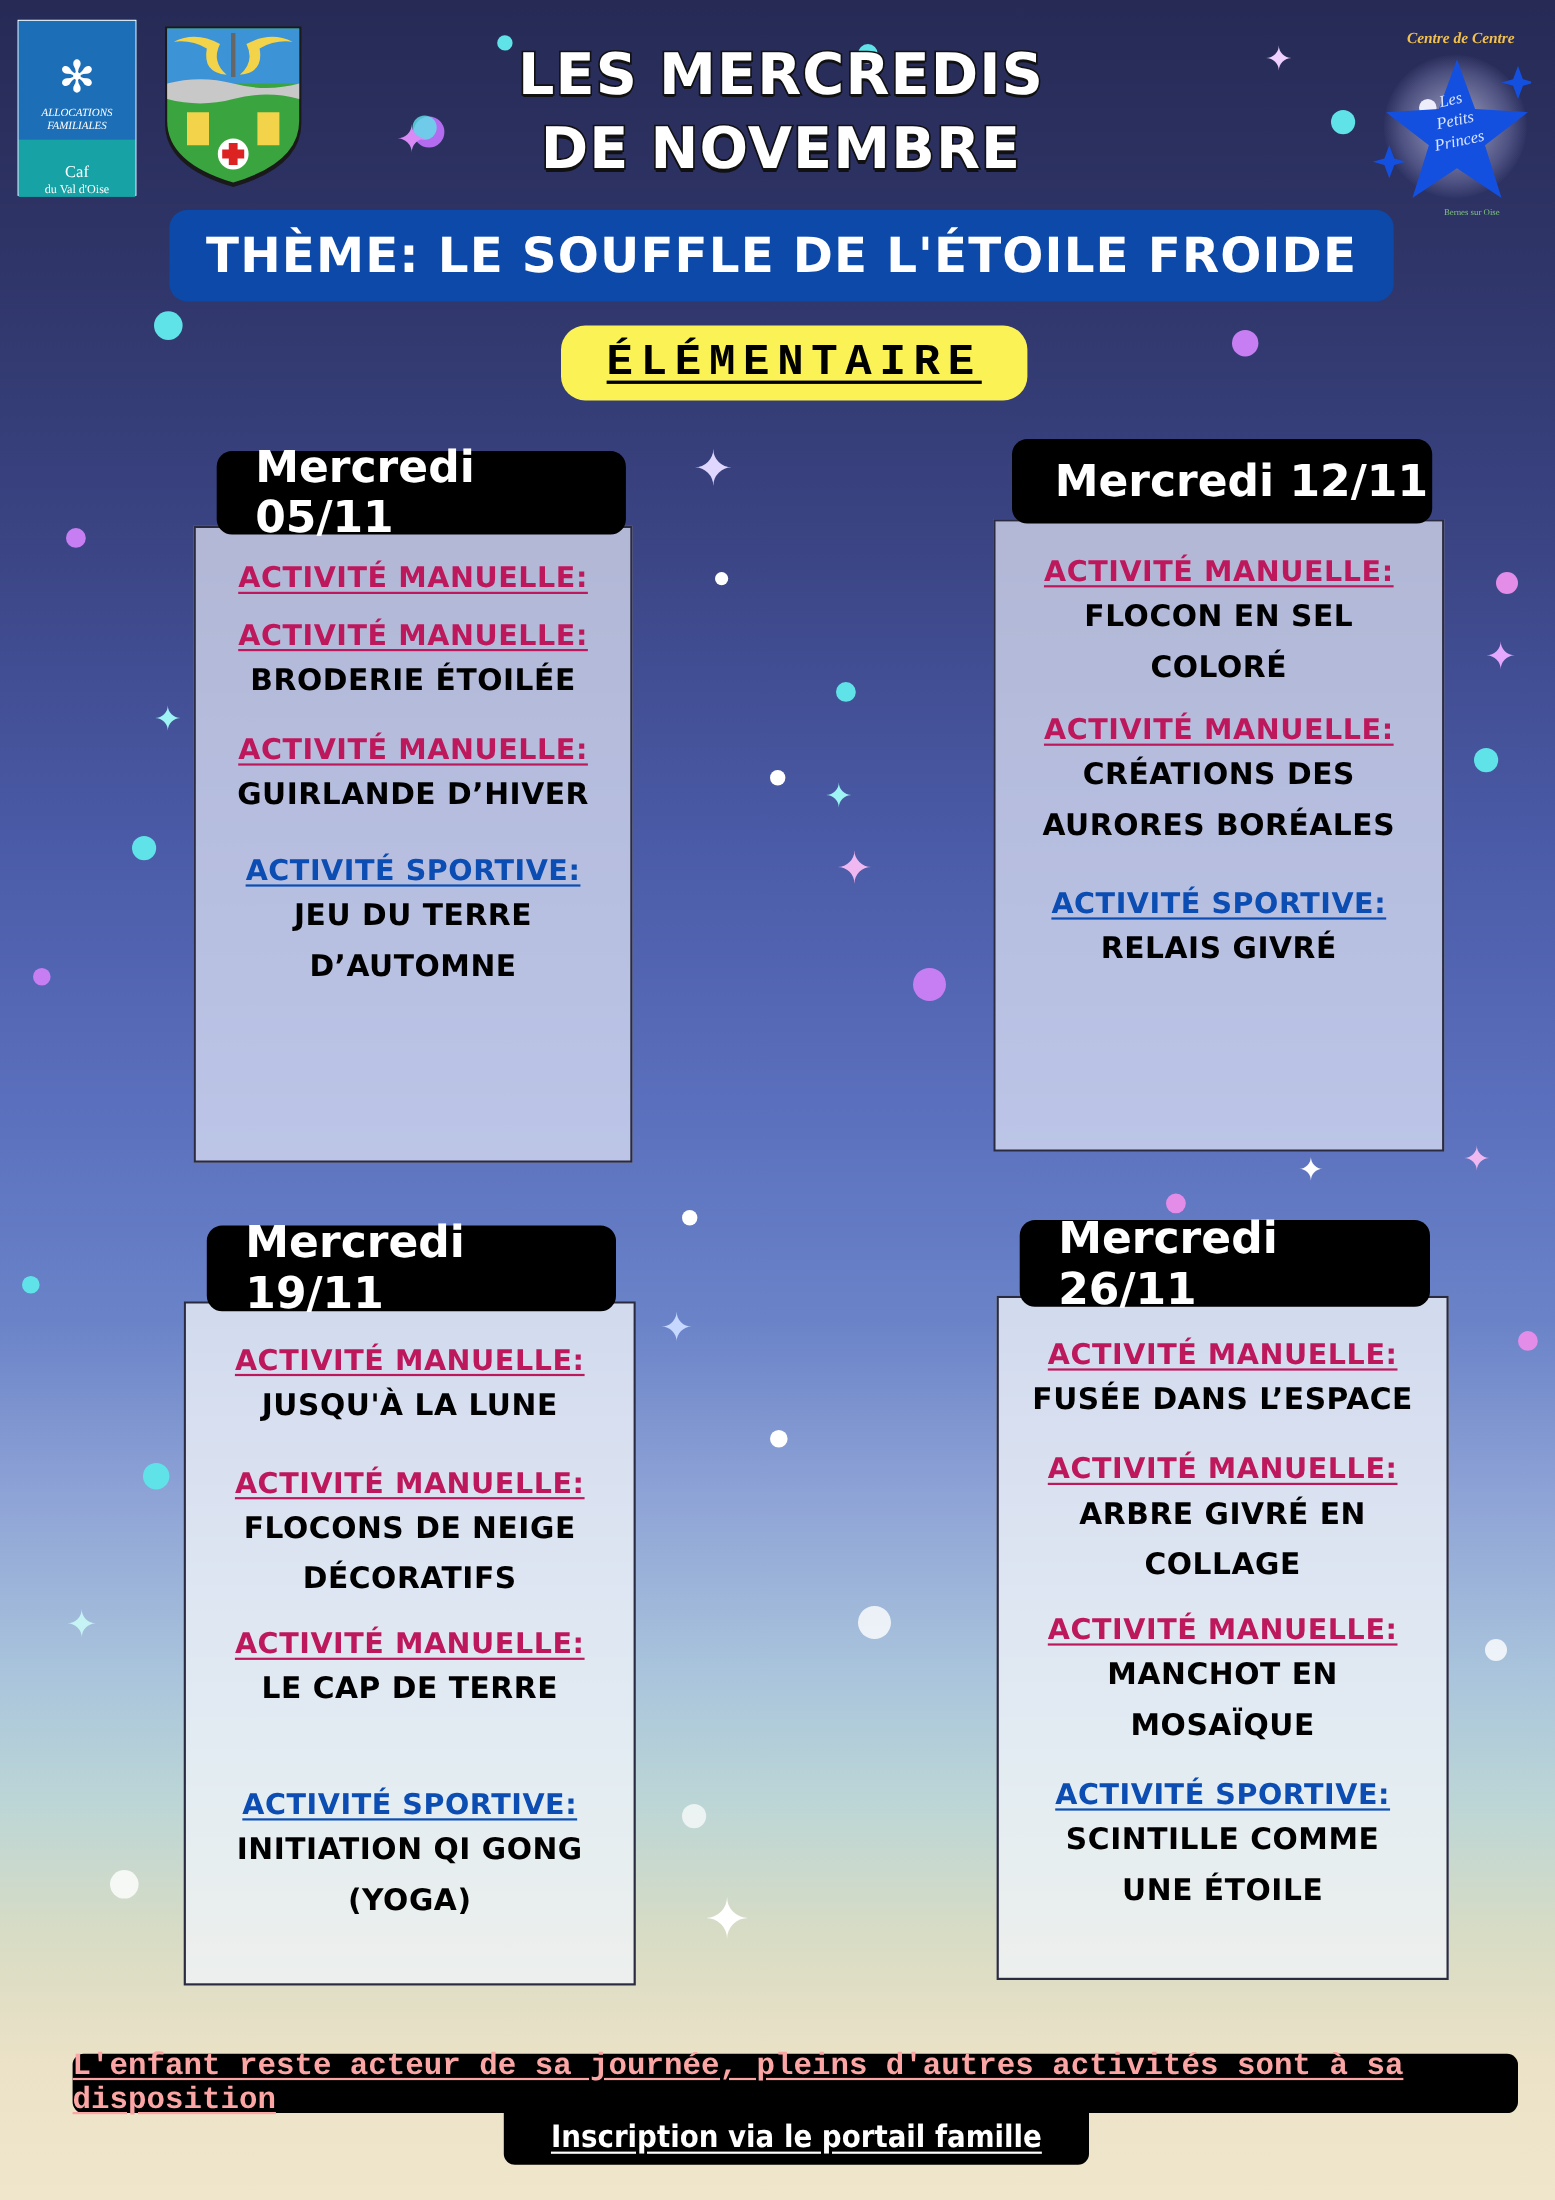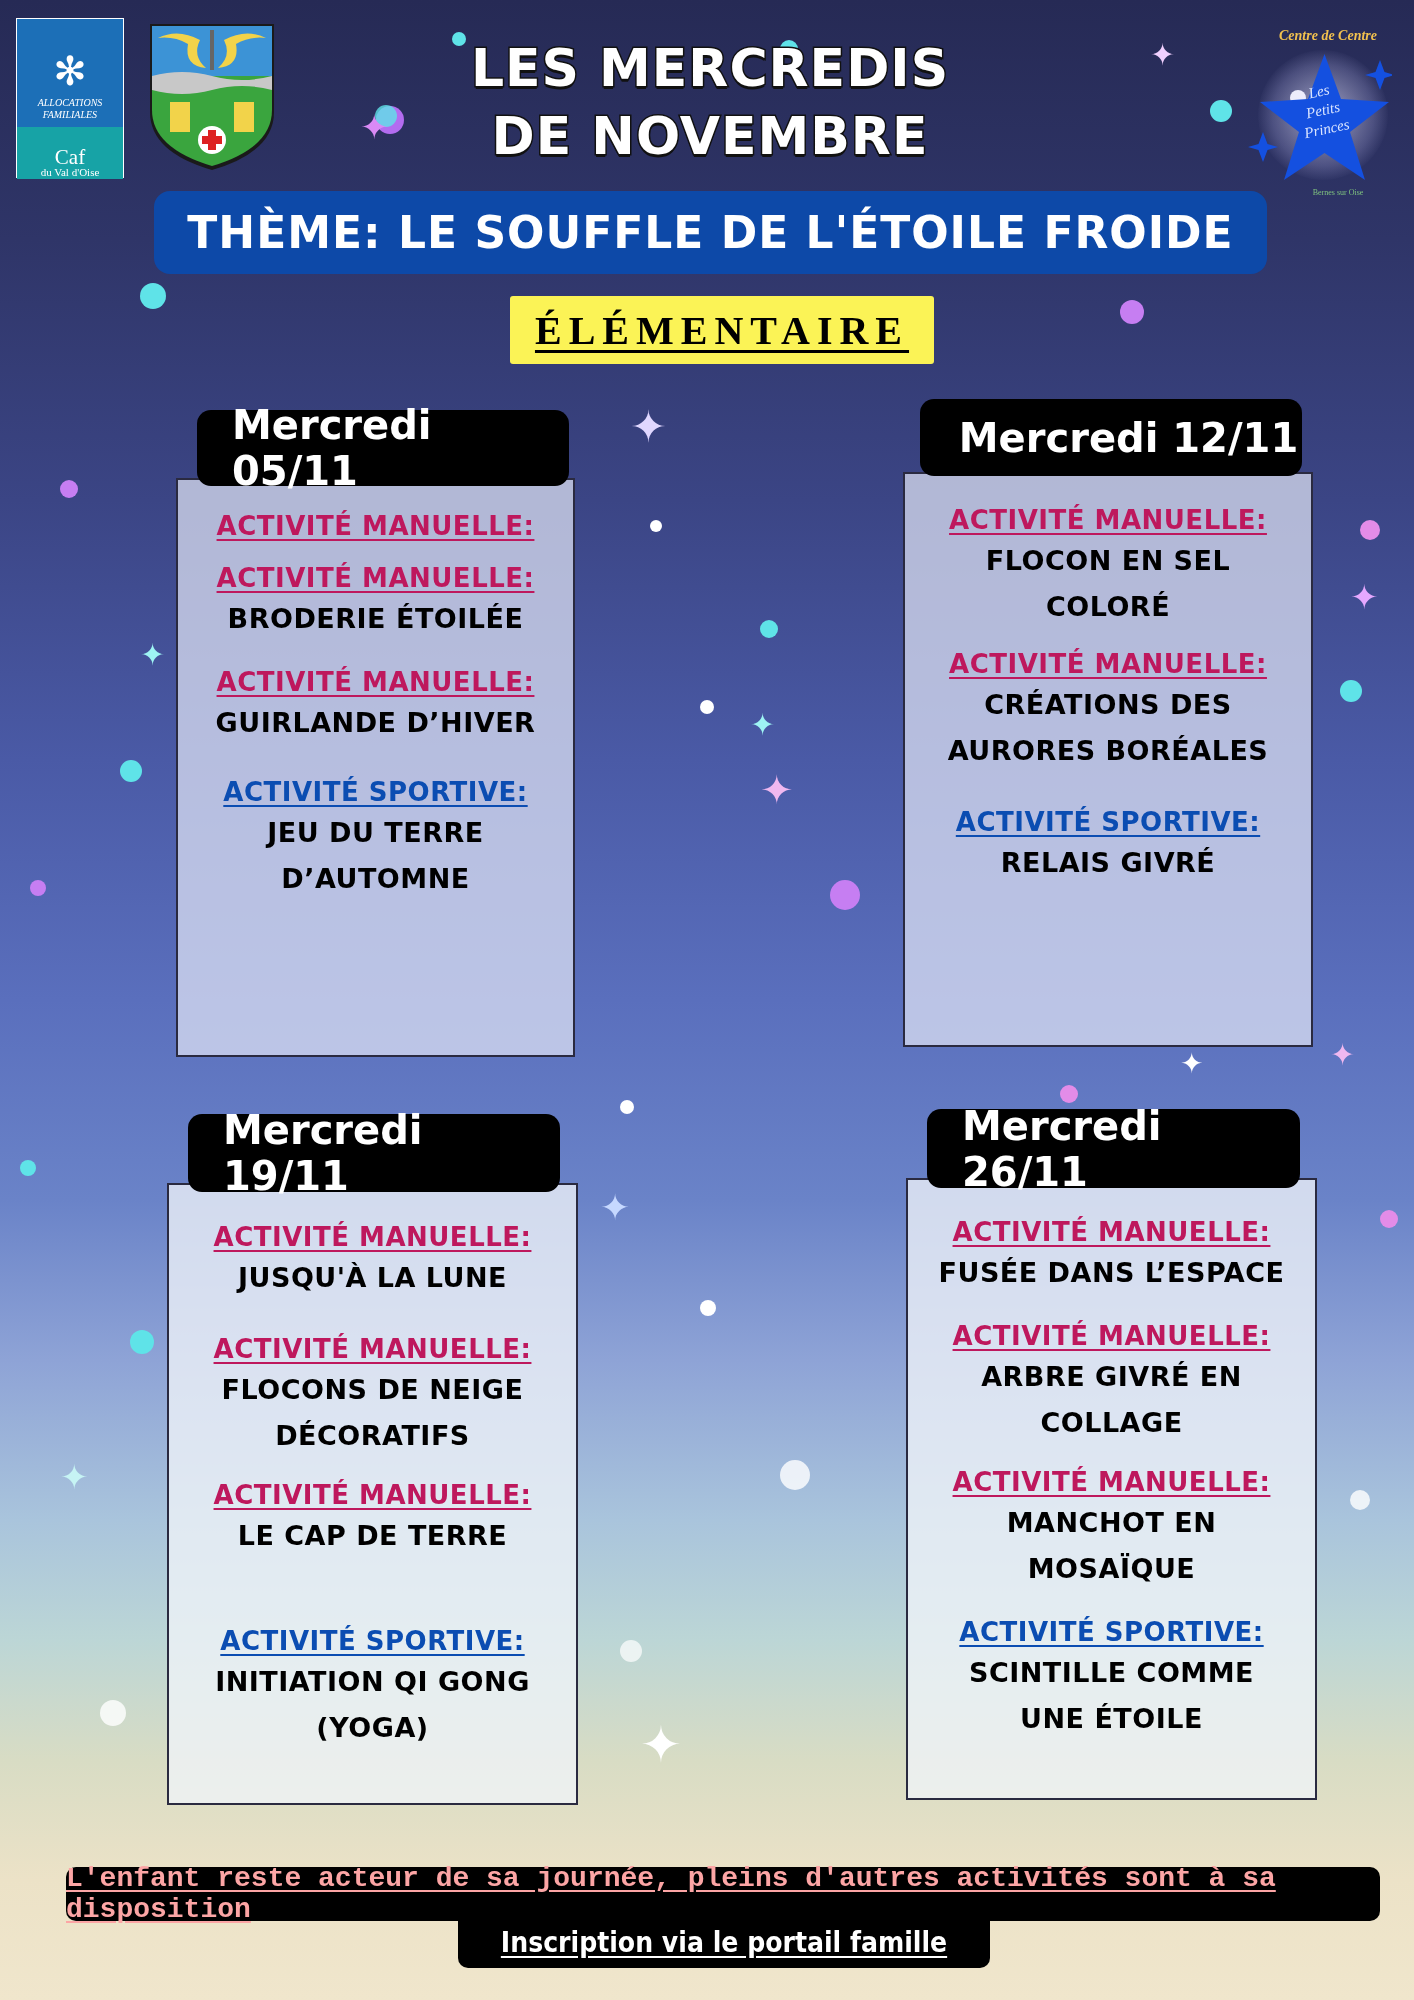--- a/index.html
+++ b/index.html
@@ -29,21 +29,21 @@
     .logo-caf {
       position: absolute; left: 16px; top: 18px; width: 108px; height: 160px;
       border: 1px solid #ffffff;
       background: #1c6fb7;
       display: flex; flex-direction: column;
     }
     .logo-caf .top { flex: 0 0 108px; background: #1c6fb7; display: flex; flex-direction: column; align-items: center; justify-content: flex-end; padding-bottom: 6px; }
     .logo-caf .people { color: #fff; font-size: 40px; line-height: 1; margin-bottom: 6px; }
     .logo-caf .alloc { color: #fff; font-size: 10px; font-style: italic; text-align: center; line-height: 12px; font-family: "Liberation Serif", serif; }
     .logo-caf .bottom { flex: 1; background: #17a3a6; display: flex; flex-direction: column; align-items: center; justify-content: center; color: #fff; font-family: "Liberation Serif", serif; }
-    .logo-caf .caf { font-size: 21px; line-height: 18px; margin-top: 21px; }
+    .logo-caf .caf { font-size: 15px; line-height: 18px; margin-top: 21px; }
     .logo-caf .dep { font-size: 11px; line-height: 13px; }
 
     .crest {
       position: absolute; left: 148px; top: 22px; width: 128px; height: 150px;
     }
 
     .title {
       position: absolute; left: 400px; top: 34px; width: 620px;
       text-align: center; color: #ffffff;
       font-family: "DejaVu Sans", sans-serif; font-weight: bold;
@@ -80,23 +80,23 @@
     .theme-banner {
       position: absolute; left: 154px; top: 191px; width: 1113px; height: 83px;
       background: #0d49a8; border-radius: 16px;
       display: flex; align-items: center; justify-content: center;
       color: #ffffff; font-family: "DejaVu Sans", sans-serif; font-weight: bold;
       font-size: 44px; letter-spacing: 1px;
     }
 
     .level-badge {
       position: absolute; left: 510px; top: 296px; width: 424px; height: 68px;
-      background: #fbf356; border-radius: 3px;
-      display: flex; align-items: center; justify-content: center;
-      color: #000; font-family: Liberation Serif, serif; font-weight: bold;
+      background: #fbf356; border-radius: 22px;
+      display: flex; align-items: center; justify-content: center;
+      color: #000; font-family: Liberation Mono, monospace; font-weight: bold;
       font-size: 40px; letter-spacing: 7px; text-decoration: underline; text-underline-offset: 6px; text-decoration-thickness: 3px;
     }
 
     
     .card-box {
       position: absolute;
       border: 2px solid #2a2a40;
       background: rgba(225, 228, 245, 0.72);
       padding-top: 38px;
       text-align: center;

